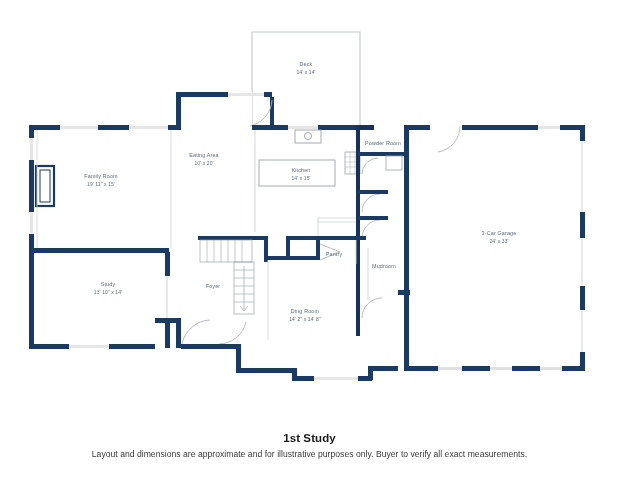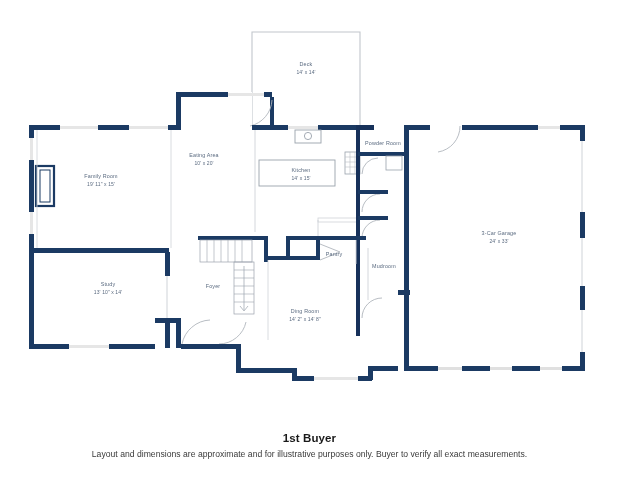--- a/index.html
+++ b/index.html
@@ -276,17 +276,17 @@
       <text class="room-label" x="384" y="268">Mudroom</text>
 
       <text class="room-label" x="305" y="313">Ding Room</text>
       <text class="room-dim" x="305" y="321">14' 2" x 14' 8"</text>
 
     </g>
 
   </svg>
 
   <div class="caption-block">
-    <p class="caption-title">1st Buyer</p>
+    <p class="caption-title">1st Study</p>
     <p class="caption-sub">Layout and dimensions are approximate and for illustrative purposes only. Buyer to verify all exact measurements.</p>
   </div>
 
 </div>
 
 </body></html>

